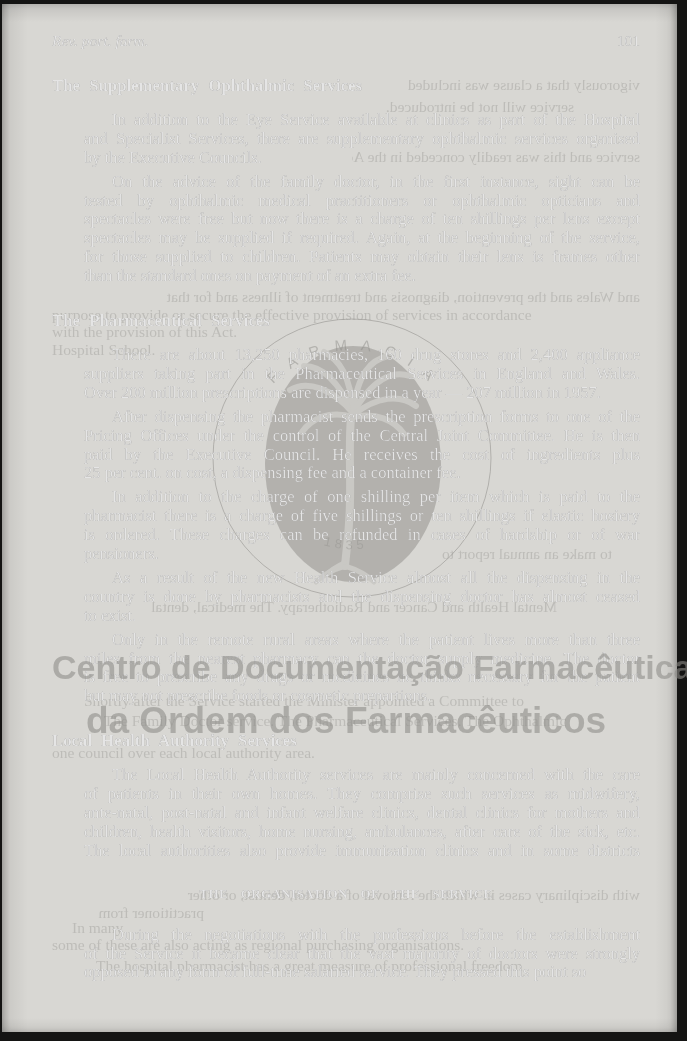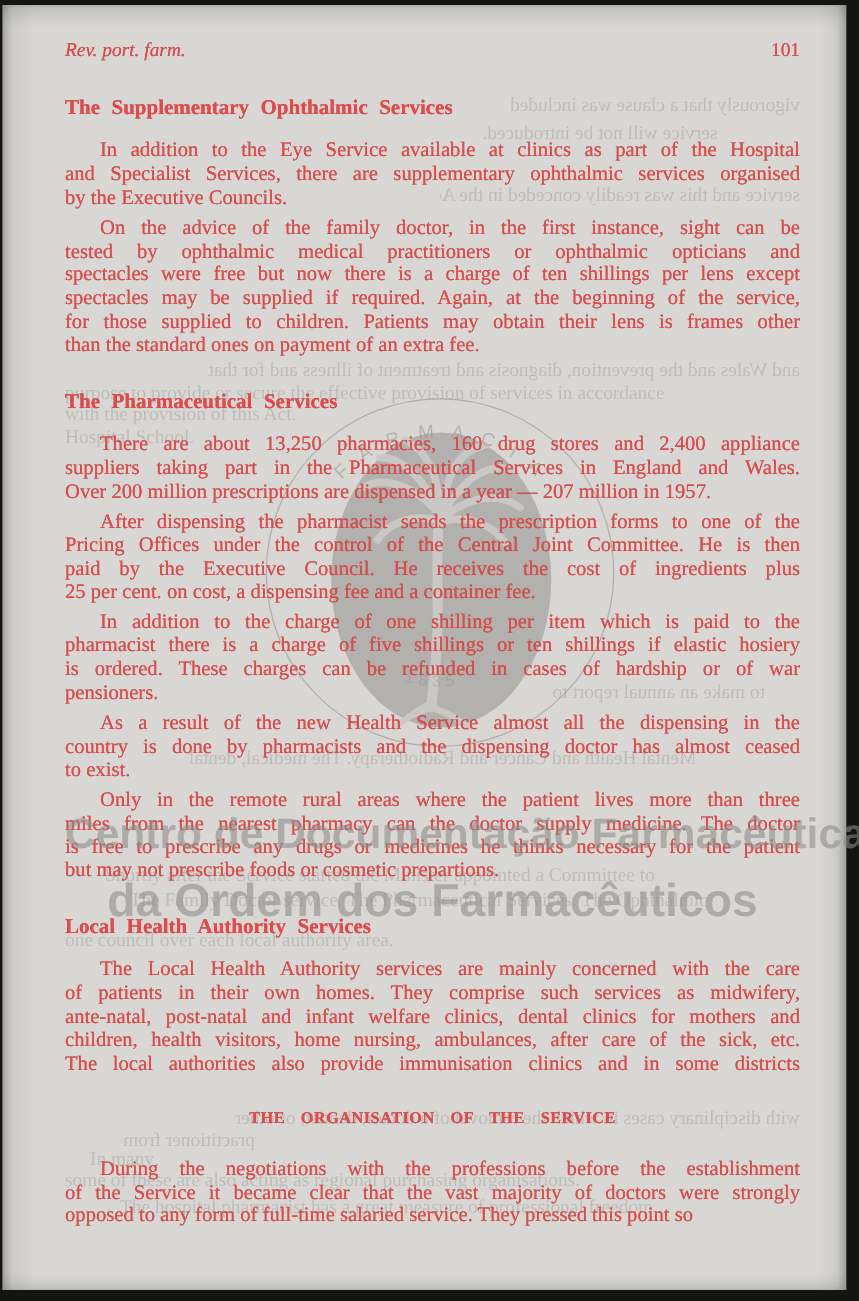--- a/index.html
+++ b/index.html
@@ -11,28 +11,28 @@
       linear-gradient(270deg, rgba(0,0,0,.16) 0, rgba(0,0,0,.05) 7px, rgba(0,0,0,0) 22px),
       linear-gradient(180deg, rgba(0,0,0,.10) 0, rgba(0,0,0,0) 18px),
       linear-gradient(0deg, rgba(0,0,0,.08) 0, rgba(0,0,0,0) 14px),
       #d8d7d3;
     box-shadow: inset -4px 0 10px -4px rgba(0,0,0,.25), inset 3px 0 8px -4px rgba(0,0,0,.2);
   }
   
   #text-flow{
     position:absolute;left:52px;top:32px;width:588px;
     font-family:"Liberation Serif", serif;
-    font-size:16.5px;line-height:18.9px;color:#ef4444;
+    font-size:16.5px;line-height:18.9px;color:#e5e5e5;
     text-shadow:0 0 .35px rgba(40,38,36,.55);
   }
   .h-row{display:flex;justify-content:space-between;align-items:baseline;height:19px;font-size:15.5px;}
   .journal{font-style:italic;}
   .heading{margin-top:26px;font-weight:bold;font-size:16.8px;word-spacing:5px;}
   .center-heading{margin-top:24px;font-weight:bold;font-size:13px;text-align:center;word-spacing:9px;letter-spacing:.4px;}
-  .para{margin-top:5px;}
+  .para{margin-top:5px;margin-left:32px;}
   .heading + .para{margin-top:15px;}
   .center-heading + .para{margin-top:22px;}
   .ln{text-align:justify;text-align-last:justify;}
   .ln.last{text-align-last:auto;}
   .ln.first{text-indent:28px;}
   
   #ghost-layer{position:absolute;inset:0;font-family:"Liberation Serif", serif;font-size:15.5px;}
   .ghost{
     position:absolute;white-space:nowrap;overflow:hidden;
     color:#aeada9;opacity:.62;filter:blur(.4px);

